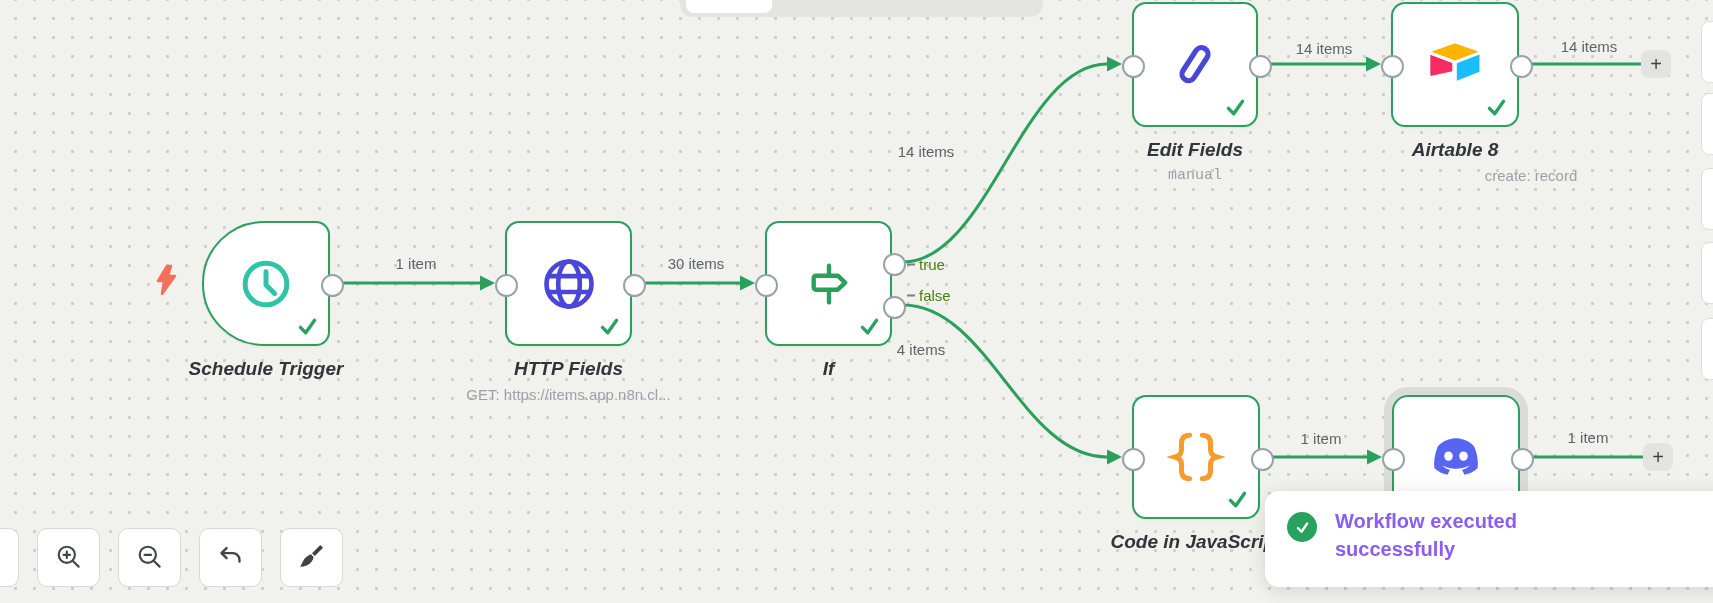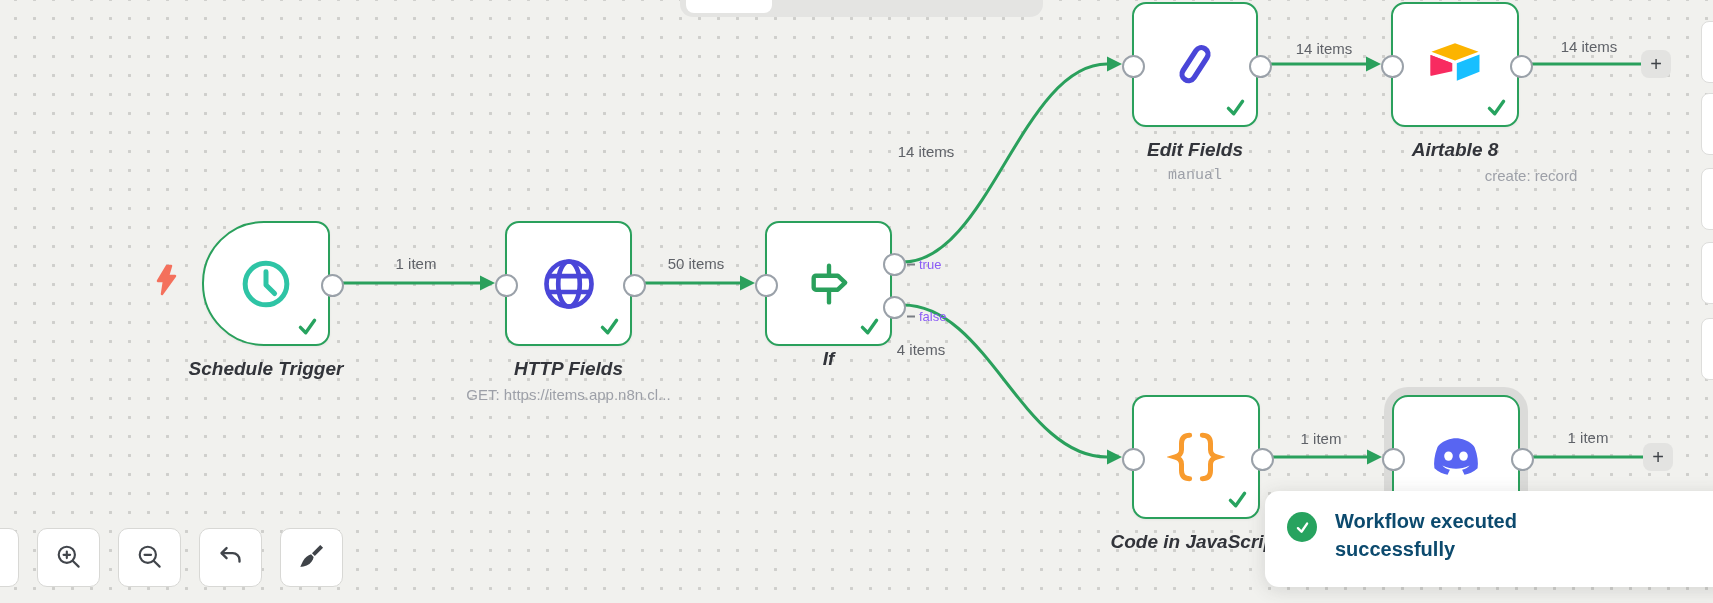--- a/index.html
+++ b/index.html
@@ -36,21 +36,21 @@
   .node-sub{
     position:absolute;transform:translateX(-50%);white-space:nowrap;
     font-size:15px;font-weight:400;color:#9da0a8;z-index:2;
   }
   .wire-label{
     position:absolute;transform:translate(-50%,-50%);white-space:nowrap;
     font-size:15px;color:#5f6268;z-index:2;
   }
   .port-label-row{position:absolute;display:flex;align-items:center;gap:4px;transform:translateY(-50%);z-index:2;}
   .port-dash{width:8px;height:2px;background:#7a7e84;}
-  .port-label-text{font-size:13px;color:#8b5cf6;}
+  .port-label-text{font-size:15px;color:#4d7c0f;}
   .plus-btn{
     position:absolute;width:30px;height:28px;background:#e3e3e1;border-radius:8px;
     display:flex;align-items:center;justify-content:center;z-index:3;cursor:pointer;
     font-size:20px;color:#3f4348;font-weight:400;
   }
   .bolt{position:absolute;left:155px;top:264px;z-index:3;line-height:0;}
   #topbar{
     position:absolute;left:680px;top:0;width:363px;height:17px;background:#e4e4e2;
     border-radius:0 0 13px 13px;z-index:4;
   }
@@ -71,21 +71,21 @@
   }
   #toast{
     position:absolute;left:1265px;top:491px;width:470px;height:96px;background:#fff;
     border-radius:14px;box-shadow:0 3px 18px rgba(60,60,60,.16);display:flex;
     padding:16px 20px 16px 22px;box-sizing:border-box;gap:18px;z-index:10;
   }
   .toast-check{
     width:30px;height:30px;border-radius:50%;background:#27a35f;flex:none;
     display:flex;align-items:center;justify-content:center;margin-top:5px;line-height:0;
   }
-  .toast-msg{font-size:20px;font-weight:700;color:#0c4a6e;line-height:1.4;max-width:250px;}
+  .toast-msg{font-size:20px;font-weight:700;color:#8b5cf6;line-height:1.4;max-width:250px;}
 </style>
 </head>
 <body>
 
 <div id="canvas">
   <svg id="wires" width="1713" height="603">
       <path d="M341,283 L480,283" class="wire"></path>
       <polygon points="480,275.5 480,290.5 495,283" class="wire-arrow"></polygon>
       <path d="M643,283 L740,283" class="wire"></path>
       <polygon points="740,275.5 740,290.5 755,283" class="wire-arrow"></polygon>
@@ -95,21 +95,21 @@
       <polygon points="1107,449.5 1107,464.5 1122,457" class="wire-arrow"></polygon>
       <path d="M1269,64 L1366,64" class="wire"></path>
       <polygon points="1366,56.5 1366,71.5 1381,64" class="wire-arrow"></polygon>
       <path d="M1530,64 L1641,64" class="wire"></path>
       <path d="M1271,457 L1367,457" class="wire"></path>
       <polygon points="1367,449.5 1367,464.5 1382,457" class="wire-arrow"></polygon>
       <path d="M1531,457 L1643,457" class="wire"></path>
     </svg>
   <div id="nodes-layer">
       <div class="wire-label" style="left: 416px; top: 263px;">1 item</div>
-      <div class="wire-label" style="left: 696px; top: 263px;">50 items</div>
+      <div class="wire-label" style="left: 696px; top: 263px;">30 items</div>
       <div class="wire-label" style="left: 926px; top: 151px;">14 items</div>
       <div class="wire-label" style="left: 921px; top: 349px;">4 items</div>
       <div class="wire-label" style="left: 1324px; top: 48px;">14 items</div>
       <div class="wire-label" style="left: 1589px; top: 46px;">14 items</div>
       <div class="wire-label" style="left: 1321px; top: 438px;">1 item</div>
       <div class="wire-label" style="left: 1588px; top: 437px;">1 item</div>
       <div class="node trigger" style="left: 202px; top: 221px; width: 128px; height: 125px;">
         <span class="icon"><svg width="58" height="58" viewBox="0 0 64 64">
             <circle cx="32" cy="32" r="23" fill="none" stroke="#2ec4a5" stroke-width="5.5"></circle>
             <path d="M32 18.5 V33 L41.5 42.5" fill="none" stroke="#2ec4a5" stroke-width="5.5" stroke-linecap="round" stroke-linejoin="round"></path>
@@ -142,26 +142,26 @@
         <span class="check"><svg width="23" height="23" viewBox="0 0 26 26">
             <path d="M5 14 l6 6 L21 6" fill="none" stroke="#27a35f" stroke-width="3.8" stroke-linecap="round" stroke-linejoin="round"></path>
           </svg></span>
         <div class="port" style="left: -12.5px; top: 51px;"></div>
         <div class="port" style="left: 115.5px; top: 29.5px;"></div>
         <div class="port-label-row" style="left: 140px; top: 41px;">
           <div class="port-dash"></div>
           <div class="port-label-text">true</div>
         </div>
         <div class="port" style="left: 115.5px; top: 72.5px;"></div>
-        <div class="port-label-row" style="left: 140px; top: 93px;">
+        <div class="port-label-row" style="left: 140px; top: 72px;">
           <div class="port-dash"></div>
           <div class="port-label-text">false</div>
         </div>
       </div>
-      <div class="node-label" style="left: 828.5px; top: 348px;">If</div>
+      <div class="node-label" style="left: 828.5px; top: 358px;">If</div>
       <div class="node" style="left: 1132px; top: 2px; width: 126px; height: 125px;">
         <span class="icon"><svg width="56" height="56" viewBox="0 0 64 64" fill="none" stroke="#4a46d8" stroke-width="6" stroke-linecap="round">
             <rect x="24.5" y="10" width="15" height="42" rx="7.5" transform="rotate(33 32 31)"></rect>
           </svg></span>
         <span class="check"><svg width="23" height="23" viewBox="0 0 26 26">
             <path d="M5 14 l6 6 L21 6" fill="none" stroke="#27a35f" stroke-width="3.8" stroke-linecap="round" stroke-linejoin="round"></path>
           </svg></span>
         <div class="port" style="left: -12.5px; top: 51px;"></div>
         <div class="port" style="left: 114.5px; top: 51px;"></div>
       </div>

